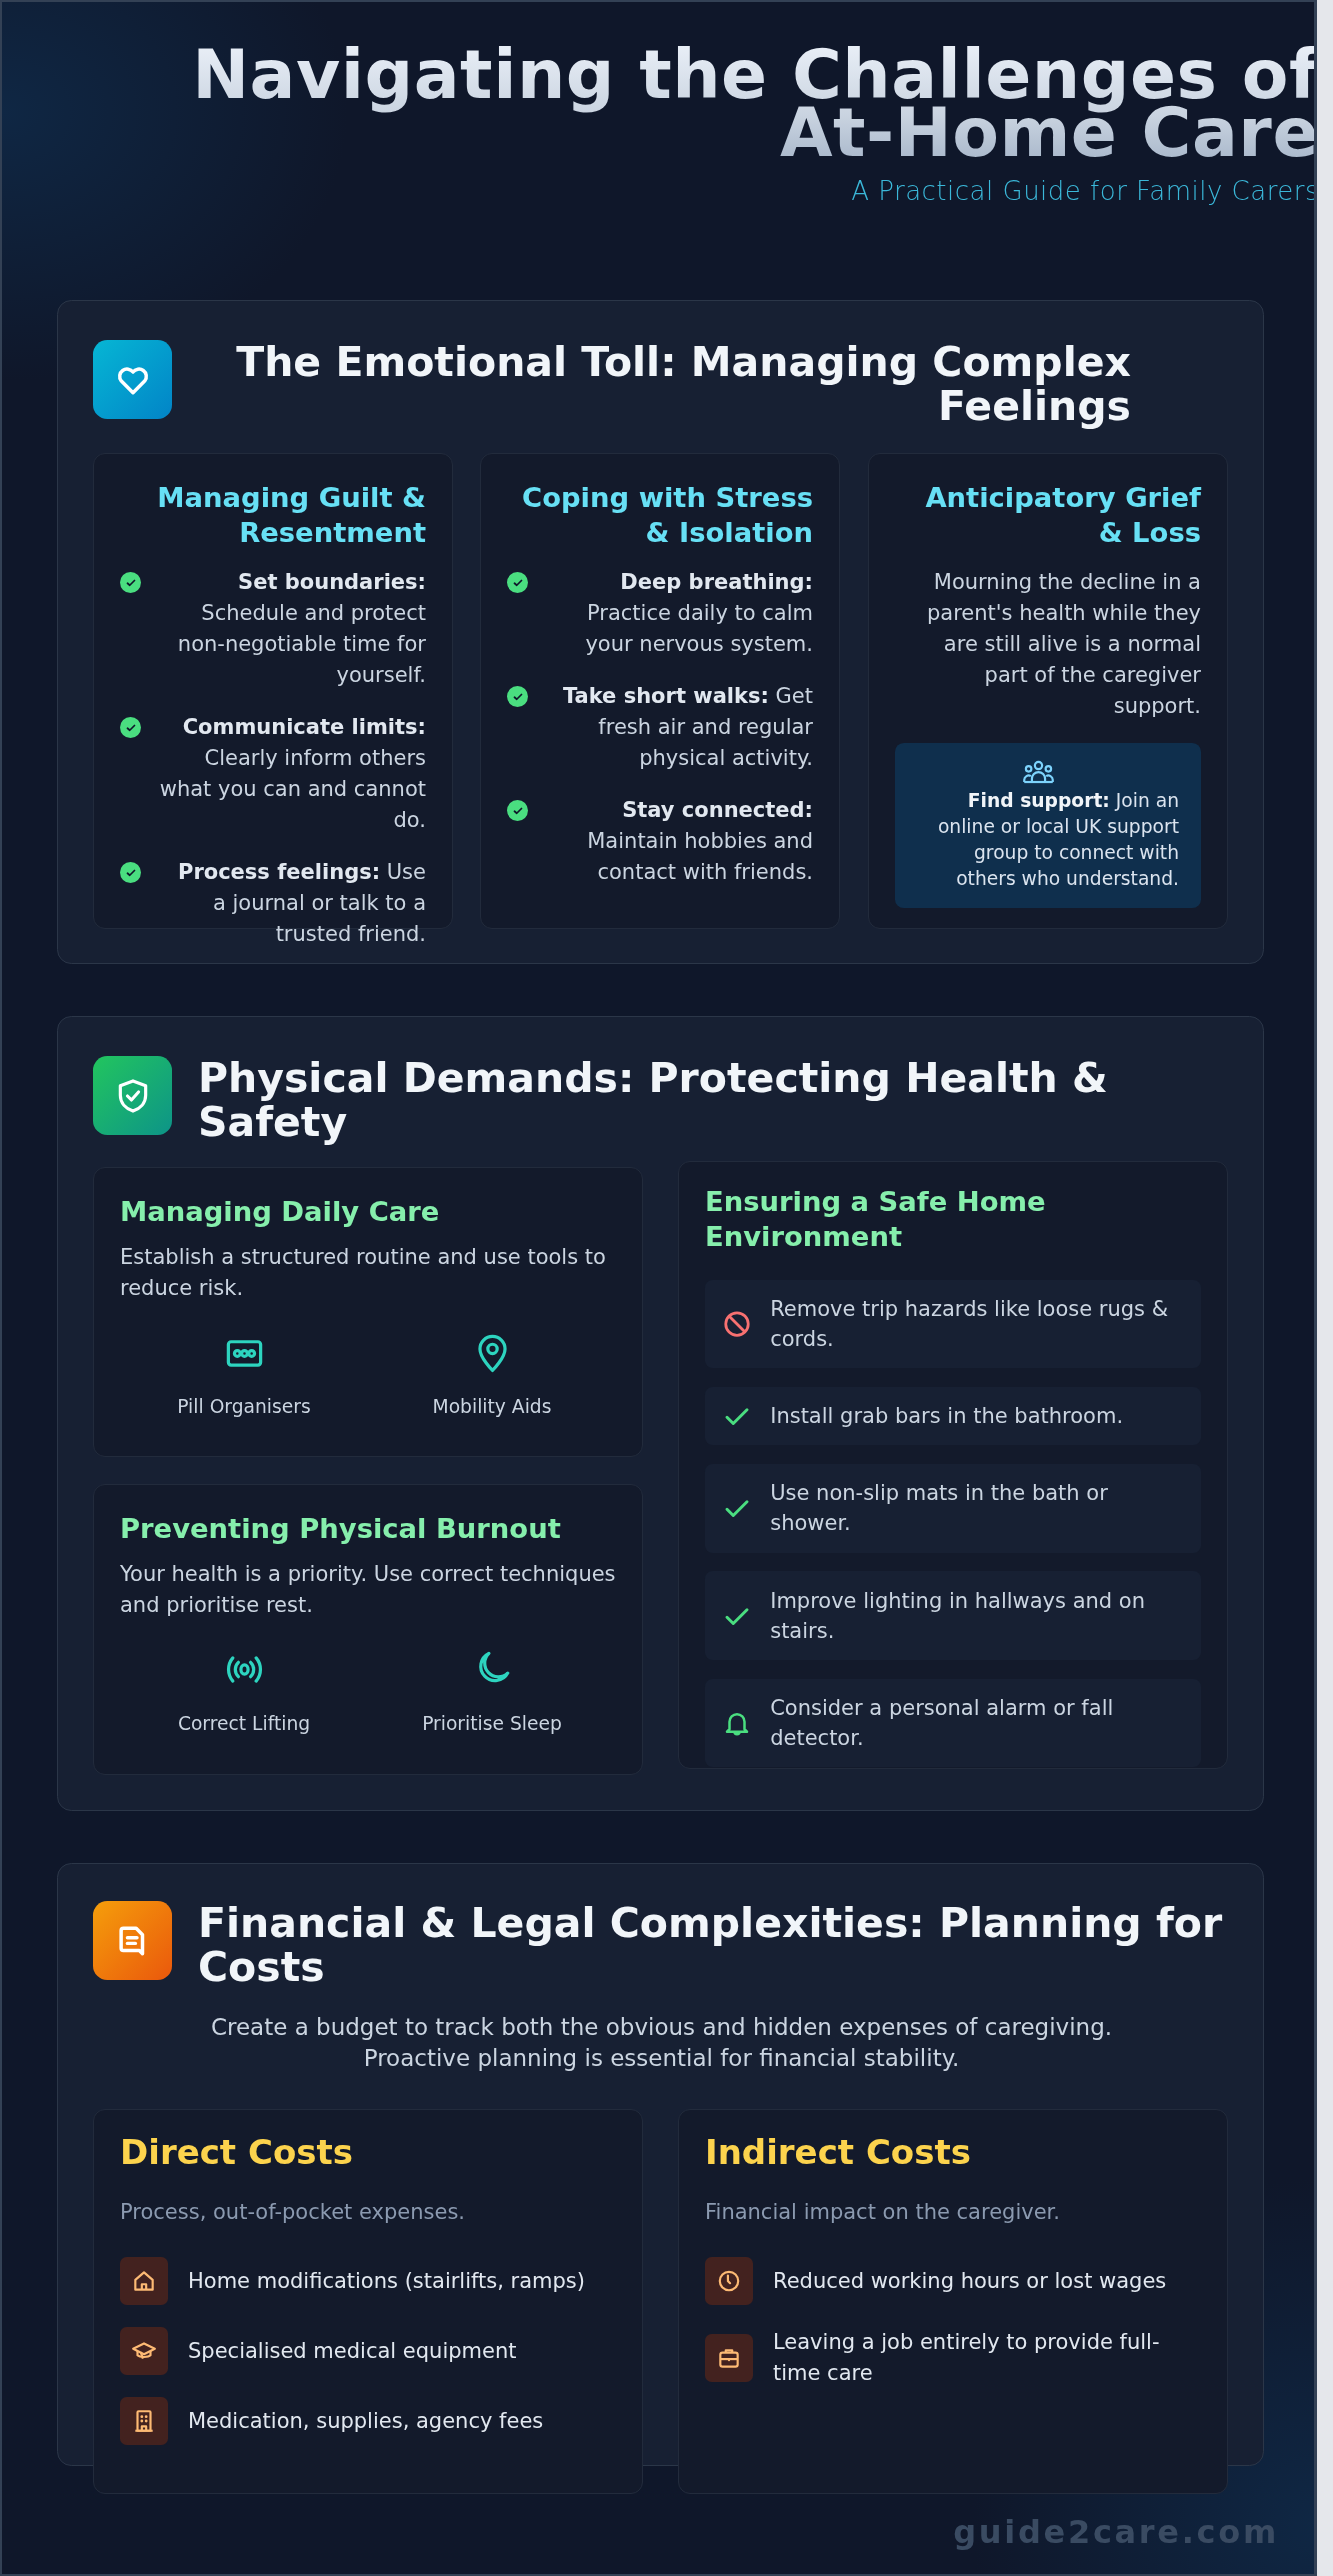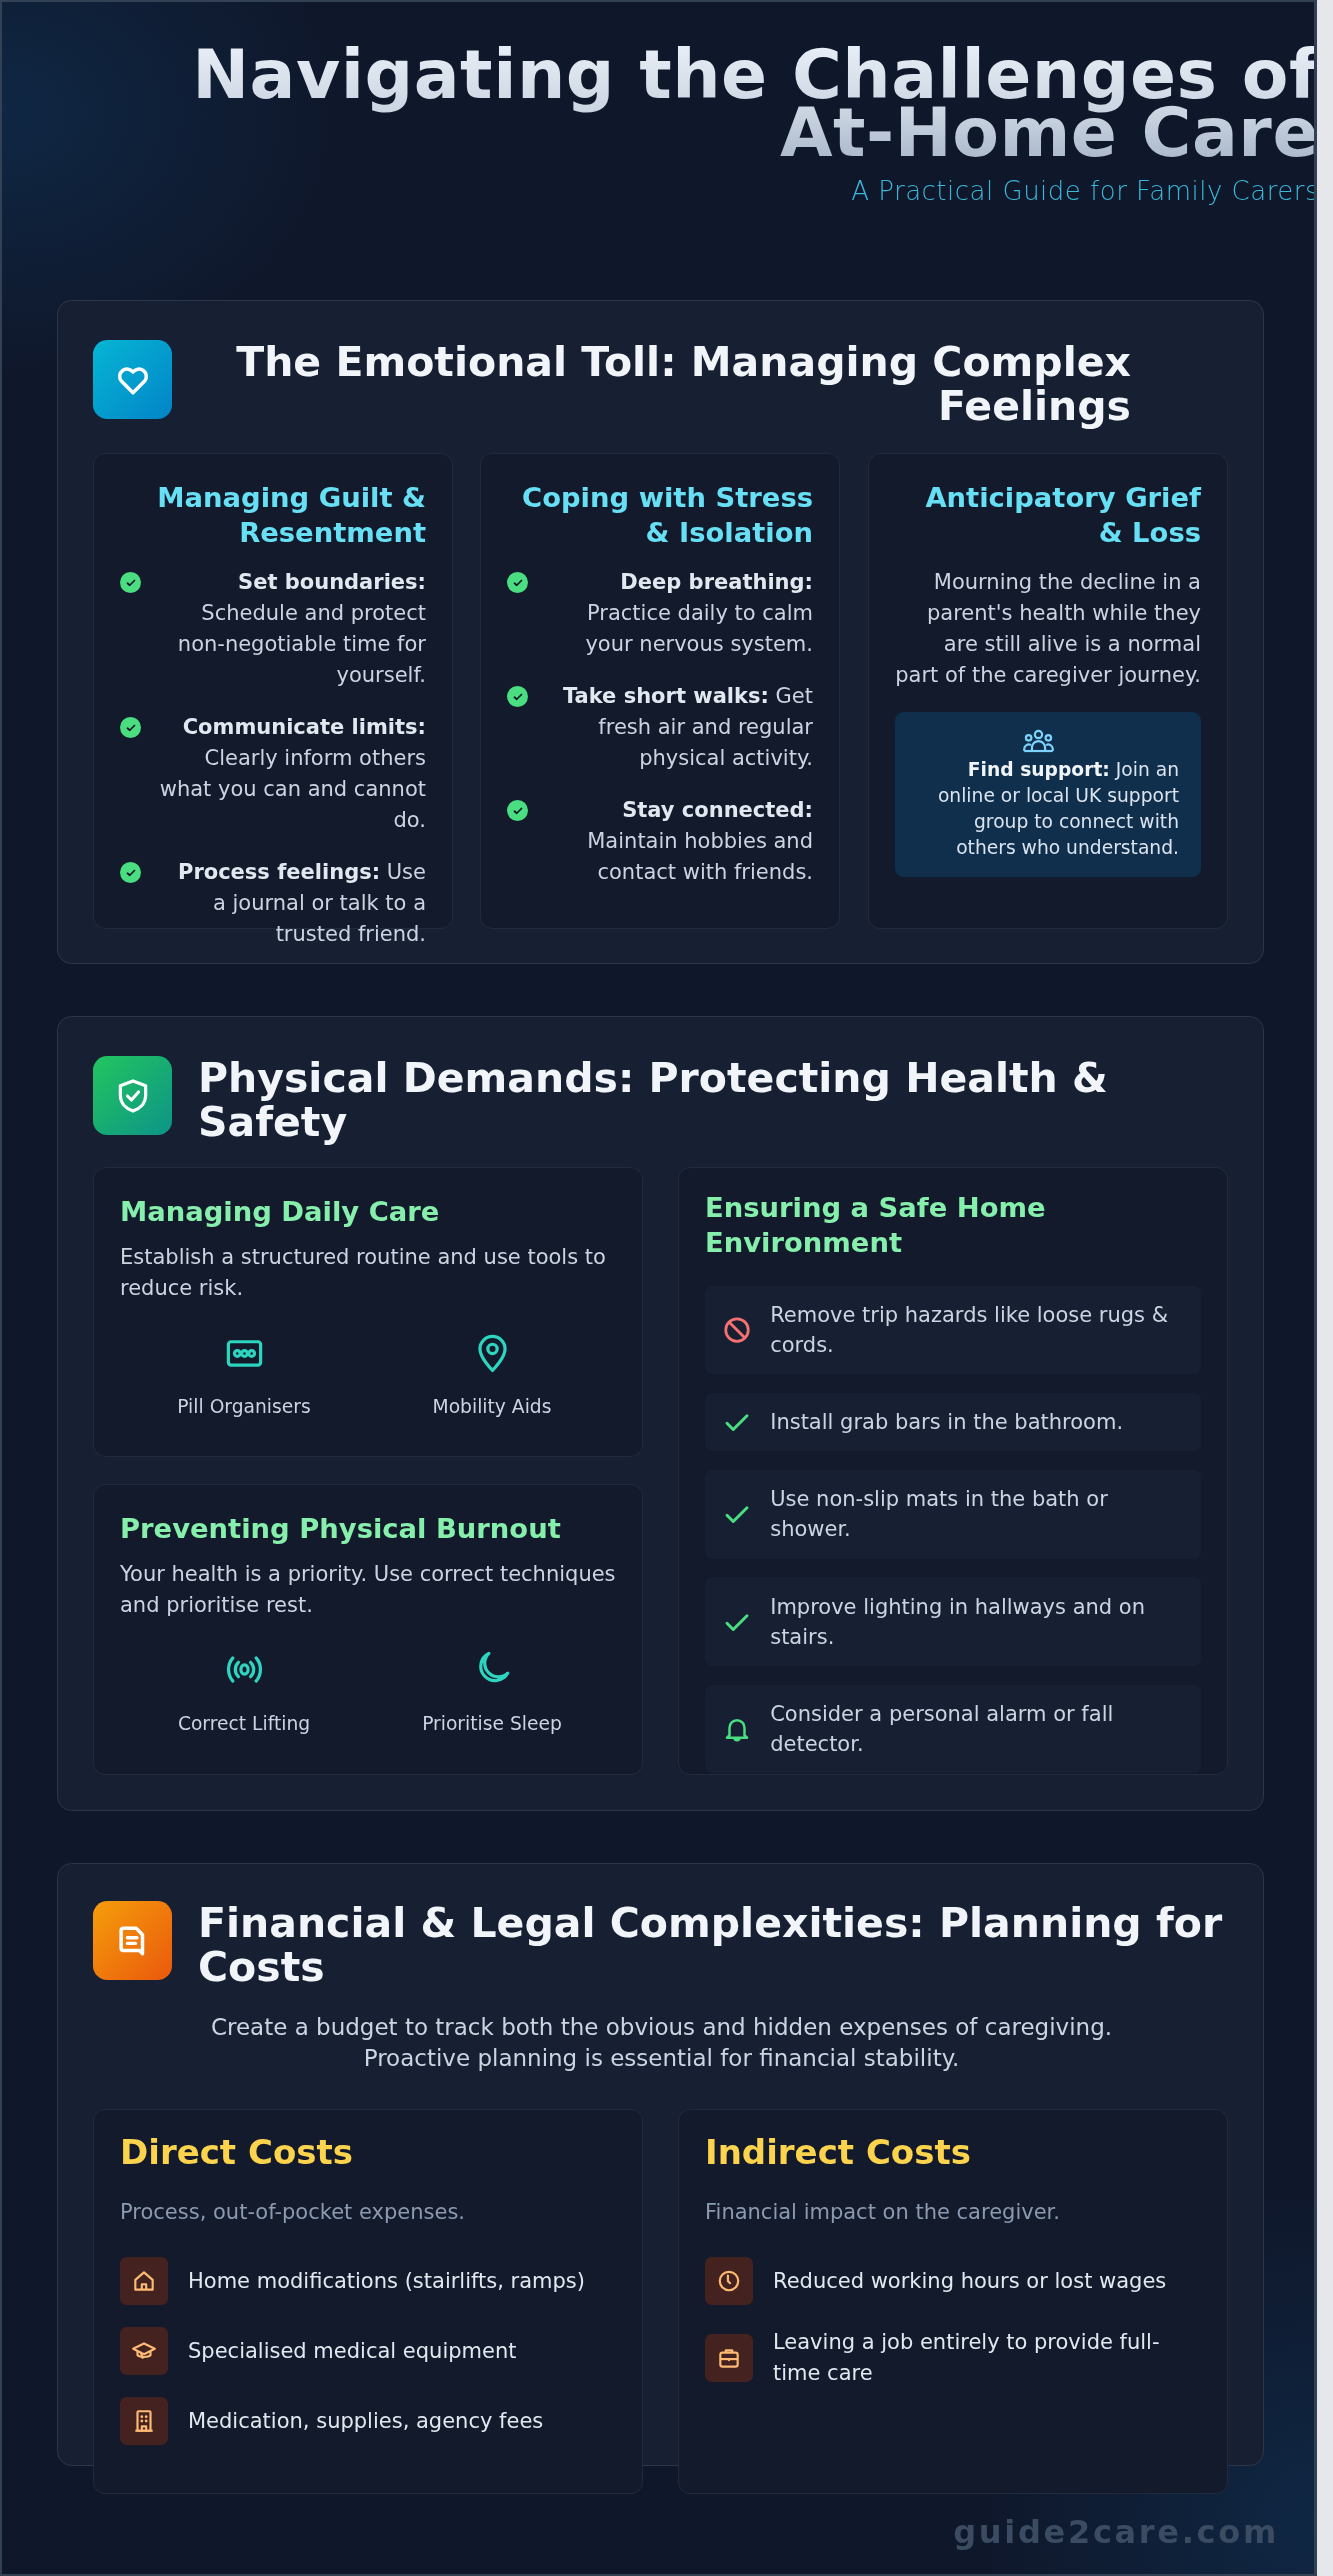--- a/index.html
+++ b/index.html
@@ -167,21 +167,21 @@
                 <path d="M5 12.5l4.5 4L19 7"></path>
               </svg>
             </span>
           <span class="check-text"><b>Stay connected:</b><span> Maintain hobbies and contact with friends.</span></span>
         </li>
       </ul>
     </div>
 
     <div class="card" style="left:810px; top:152px; width:360px; height:476px; padding:26px 26px;">
       <h3 class="card-title-cyan">Anticipatory Grief &amp; Loss</h3>
-      <p class="body-text" style="margin-top:16.5px;">Mourning the decline in a parent's health while they are still alive is a normal part of the caregiver journey.</p>
+      <p class="body-text" style="margin-top:16.5px;">Mourning the decline in a parent's health while they are still alive is a normal part of the caregiver support.</p>
       <div class="support-box">
         <svg viewBox="0 0 30 26" fill="none" stroke="#7dd3fc" stroke-width="2">
           <circle cx="15" cy="6" r="3.3"></circle>
             <circle cx="6" cy="9" r="2.5"></circle>
             <circle cx="24" cy="9" r="2.5"></circle>
           <path d="M9 21v-3a6 6 0 0 1 12 0v3z"></path>
             <path d="M2 21v-2a4 4 0 0 1 6-3.4"></path>
             <path d="M28 21v-2a4 4 0 0 0-6-3.4"></path>
             <path d="M2 21h26"></path>
         </svg>
@@ -240,21 +240,21 @@
         </div>
         <div class="tool">
           <svg viewBox="0 0 24 24" fill="none" stroke="#2dd4bf" stroke-width="1.8" stroke-linejoin="round">
               <path d="M10 3a8 8 0 1 0 10.5 11A7 7 0 0 1 10 3z"></path>
             </svg>
           <span class="tool-label">Prioritise Sleep</span>
         </div>
       </div>
     </div>
 
-    <div class="card" style="left:620px; top:150px; width:550px; height:608px; padding:26px 26px;">
+    <div class="card" style="left:620px; top:144px; width:550px; height:608px; padding:26px 26px;">
       <h3 class="card-title-green" style="margin-top:-4.4px;">Ensuring a Safe Home Environment</h3>
       <div style="margin-top:26px;">
         <div class="safe-item" style="min-height:82px;">
           <svg viewBox="0 0 24 24" fill="none" stroke="#f87171" stroke-width="2.2">
               <circle cx="12" cy="12" r="9"></circle>
               <path d="M5.6 5.6l12.8 12.8"></path>
             </svg>
           <span class="safe-text">Remove trip hazards like loose rugs &amp; cords.</span>
         </div>
         <div class="safe-item">

